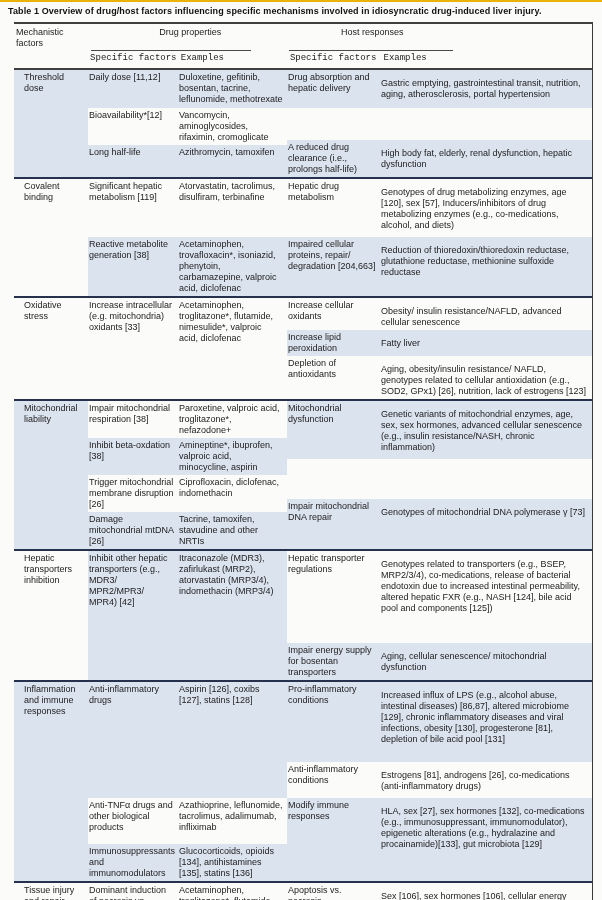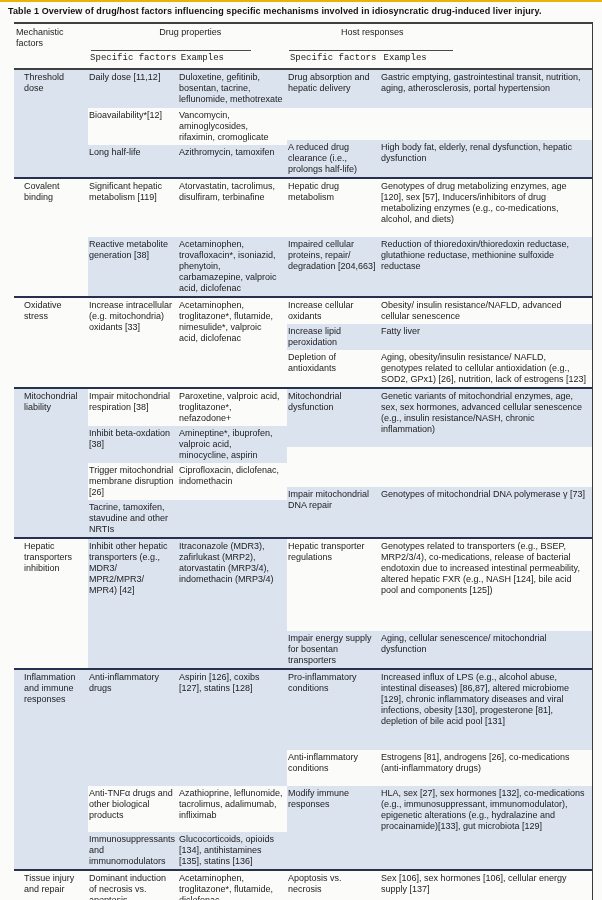--- a/index.html
+++ b/index.html
@@ -44,21 +44,21 @@
   .block.first{border-top:none;}
   .mech{width:74px;box-sizing:border-box;padding:2px 3px 2px 10px;}
   .side{display:flex;flex-direction:column;}
   .side.drug{width:199px;}
   .side.host{width:305px;}
   .subrow{display:flex;flex:0 0 auto;}
   .sf,.ex{box-sizing:border-box;padding:2px 4px 2px 1px;}
   .drug .sf{width:90px;}
   .drug .ex{width:109px;}
   .host .sf{width:93px;}
-  .host .ex{width:212px;}
+  .host .ex{width:212px;margin-top:6px;}
   .band{background:#dbe3ef;}
   .white{background:transparent;}
 </style>
 </head>
 <body>
 
 <div class="page">
 
   <div class="titlebar">Table 1  Overview of drug/host factors influencing specific mechanisms involved in idiosyncratic drug-induced liver injury.</div>
 
@@ -174,20 +174,21 @@
         </div>
         <div class="subrow band" style="min-height:36px">
           <div class="sf">Inhibit beta-oxdation [38]</div>
           <div class="ex">Amineptine*, ibuprofen, valproic acid, minocycline, aspirin</div>
         </div>
         <div class="subrow white" style="min-height:36px">
           <div class="sf">Trigger mitochondrial membrane disruption [26]</div>
           <div class="ex">Ciprofloxacin, diclofenac, indomethacin</div>
         </div>
         <div class="subrow band" style="flex:1 0 auto">
+          <div class="sf">Damage mitochondrial mtDNA [26]</div>
           <div class="ex">Tacrine, tamoxifen, stavudine and other NRTIs</div>
         </div>
       </div>
       <div class="side host">
         <div class="subrow band" style="min-height:58px">
           <div class="sf">Mitochondrial dysfunction</div>
           <div class="ex">Genetic variants of mitochondrial enzymes, age, sex, sex hormones, advanced cellular senescence (e.g., insulin resistance/NASH, chronic inflammation)</div>
         </div>
         <div class="subrow white" style="min-height:40px">
           <div class="sf"></div>

